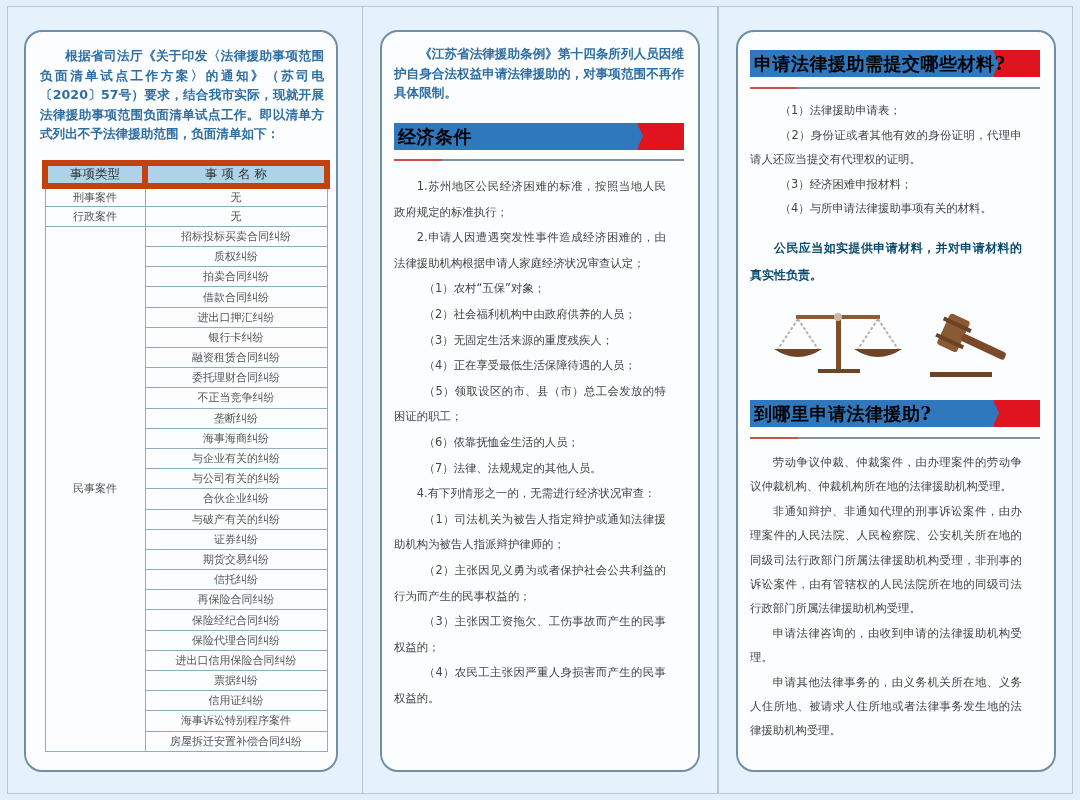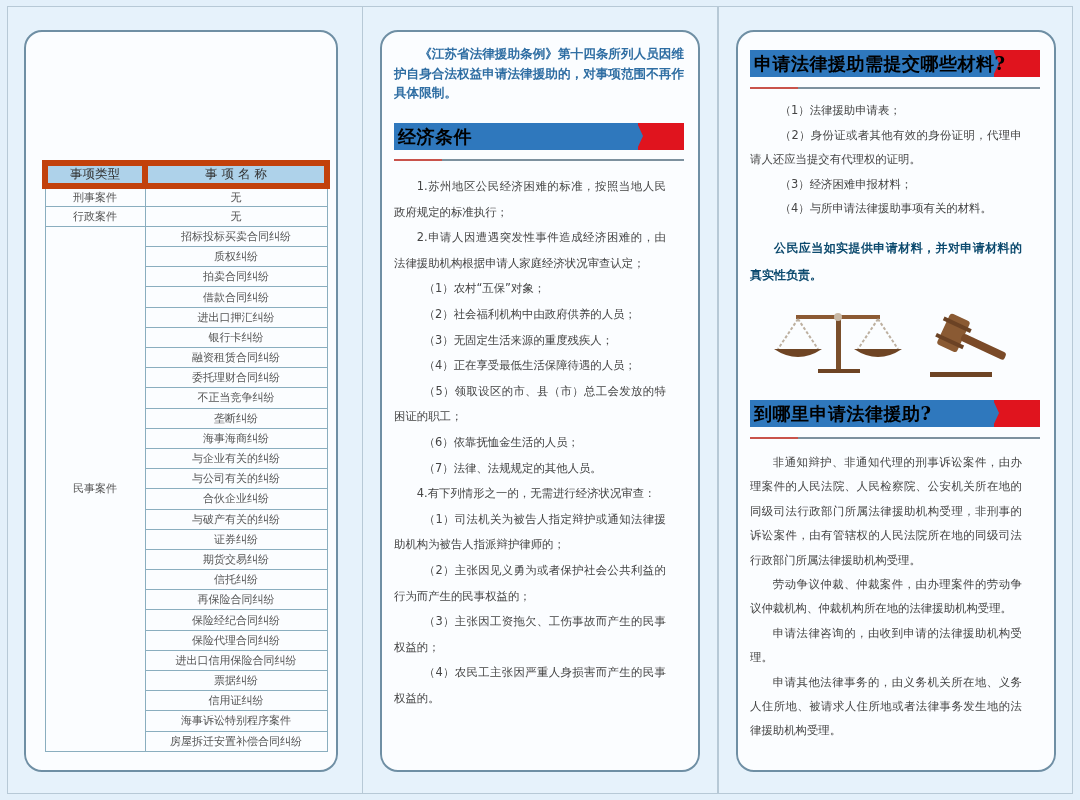--- a/index.html
+++ b/index.html
@@ -81,20 +81,21 @@
   .scale-wrap { position: absolute; left: 36px; top: 275px; width: 250px; height: 70px; }
 </style>
 </head>
 <body>
 
 <div class="fold f1"></div>
 <div class="fold f2"></div>
 <div class="fold f3"></div>
 
 <div class="card c1">
+  <div class="intro">根据省司法厅《关于印发〈法律援助事项范围负面清单试点工作方案〉的通知》（苏司电〔2020〕57号）要求，结合我市实际，现就开展法律援助事项范围负面清单试点工作。即以清单方式列出不予法律援助范围，负面清单如下：</div>
   <table class="neg">
     <thead>
       <tr>
         <th>事项类型</th>
         <th>事 项 名 称</th>
       </tr>
     </thead>
     <tbody id="neg-body">
         <tr>
           <td class="type" rowspan="1">刑事案件</td>
@@ -251,18 +252,18 @@
       </g>
       <rect x="2" y="62" width="62" height="5" fill="#6e4424"></rect>
     </svg>
   </div>
   <div class="banner" style="top:368px">
     <span class="txt">到哪里申请法律援助?</span>
     <span class="red"></span>
   </div>
   <div class="rule" style="top:405px"></div>
   <div class="body" id="where-body" style="top:418px">
+      <p style="line-height: 24.4px;">劳动争议仲裁、仲裁案件，由办理案件的劳动争议仲裁机构、仲裁机构所在地的法律援助机构受理。</p>
       <p style="line-height: 24.4px;">非通知辩护、非通知代理的刑事诉讼案件，由办理案件的人民法院、人民检察院、公安机关所在地的同级司法行政部门所属法律援助机构受理，非刑事的诉讼案件，由有管辖权的人民法院所在地的同级司法行政部门所属法律援助机构受理。</p>
-      <p style="line-height: 24.4px;">劳动争议仲裁、仲裁案件，由办理案件的劳动争议仲裁机构、仲裁机构所在地的法律援助机构受理。</p>
       <p style="line-height: 24.4px;">申请法律咨询的，由收到申请的法律援助机构受理。</p>
       <p style="line-height: 24.4px;">申请其他法律事务的，由义务机关所在地、义务人住所地、被请求人住所地或者法律事务发生地的法律援助机构受理。</p>
     </div>
 </div>
 
 </body></html>

